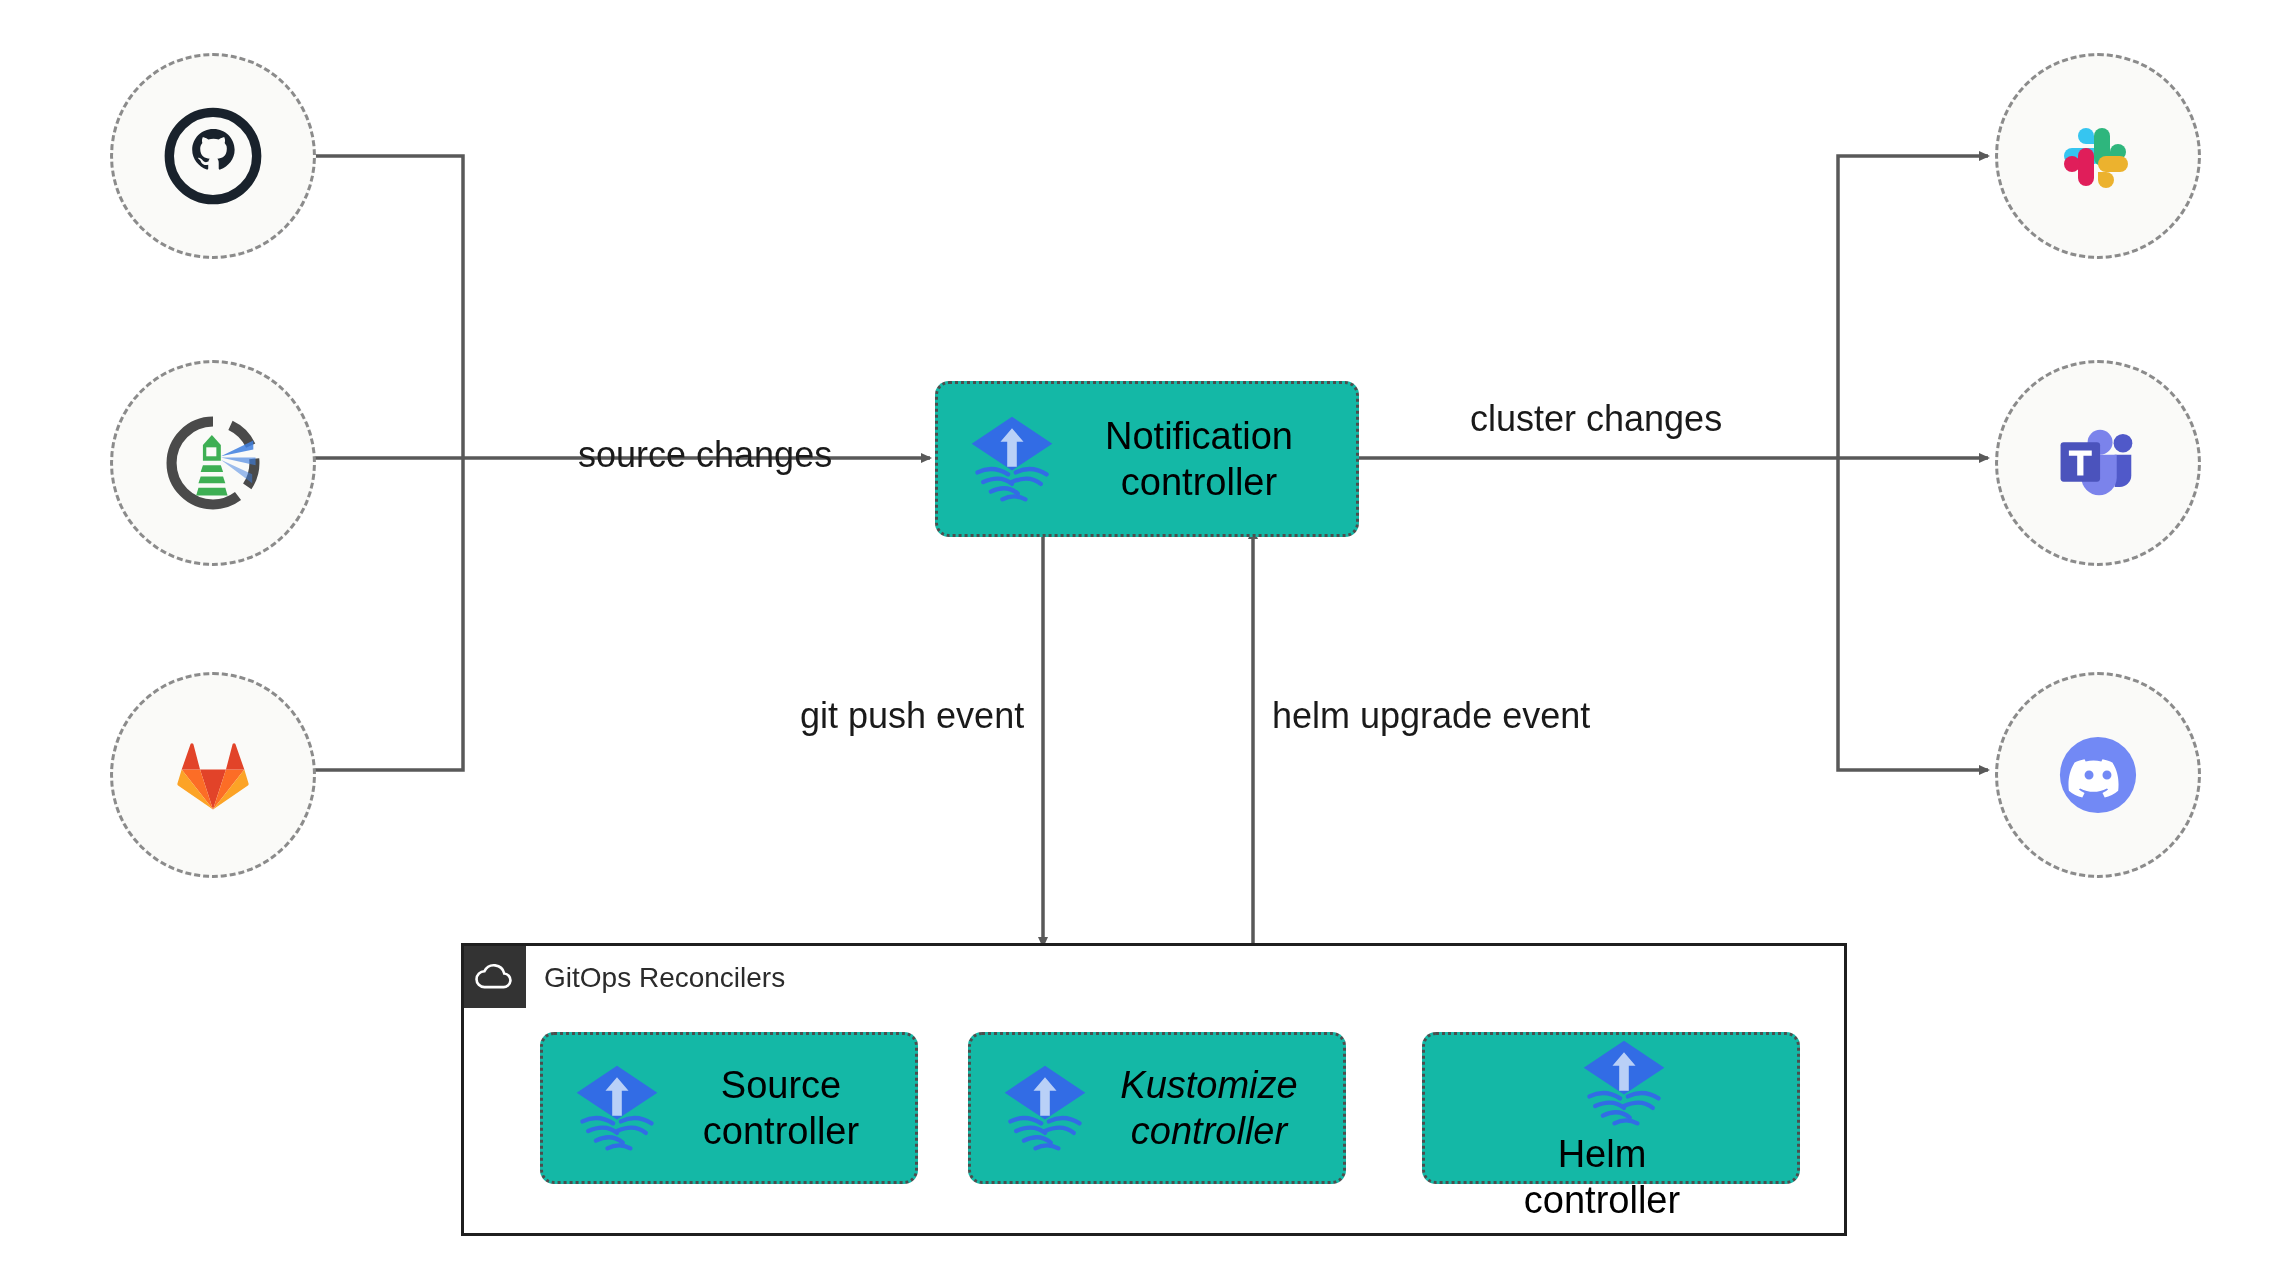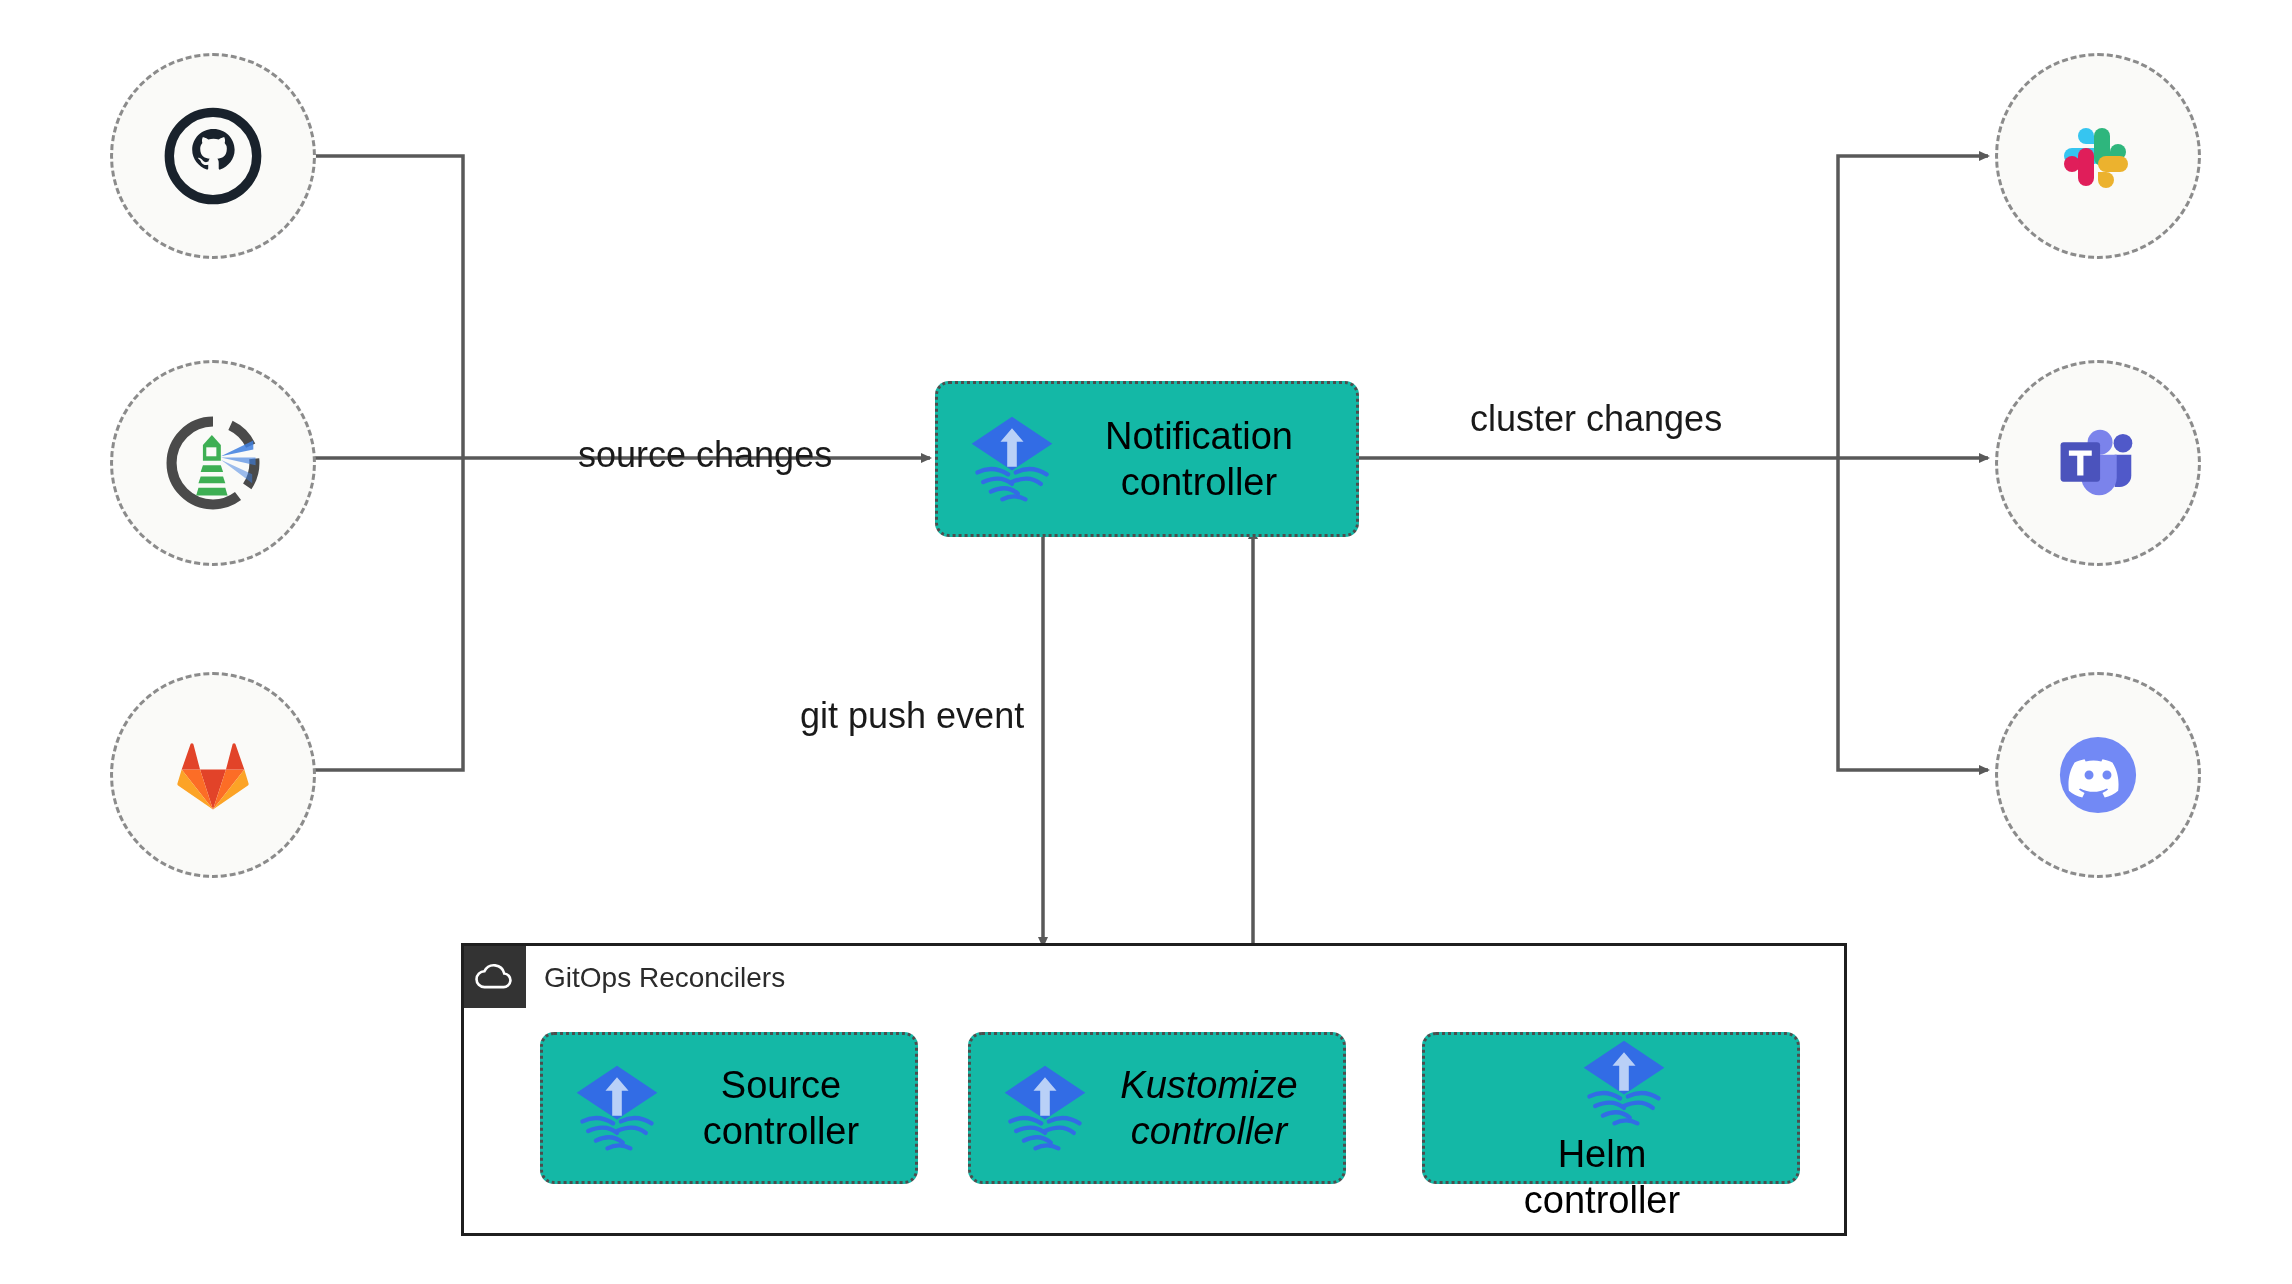--- a/index.html
+++ b/index.html
@@ -133,20 +133,21 @@
         <path d="M28 84 Q44 76 56 86"></path>
         <path d="M40 92 Q52 86 64 92"></path>
       </g>
     </svg>
     <div class="ctrl-label"><span>Notification</span><br><span>controller</span></div>
   </div>
 
   <div class="edge-label" style="left:578px;top:398px;margin-top:36px;">source changes</div>
   <div class="edge-label" style="left:1470px;top:398px;">cluster changes</div>
   <div class="edge-label" style="left:800px;top:695px;">git push event</div>
+  <div class="edge-label" style="left:1272px;top:695px;">helm upgrade event</div>
 
   <div class="container-box" style="left:461px;top:943px;width:1380px;height:287px;">
     <div class="container-tab">
       <svg viewBox="0 0 100 70" width="44" height="32">
         <path fill="none" stroke="#ffffff" stroke-width="6" d="M26 58 a18 18 0 0 1 0-36 a24 24 0 0 1 45 5 a15 15 0 0 1 -3 31 z"></path>
       </svg>
     </div>
     <div class="container-title" style="left:80px;top:16px;">GitOps Reconcilers</div>
   </div>
 

